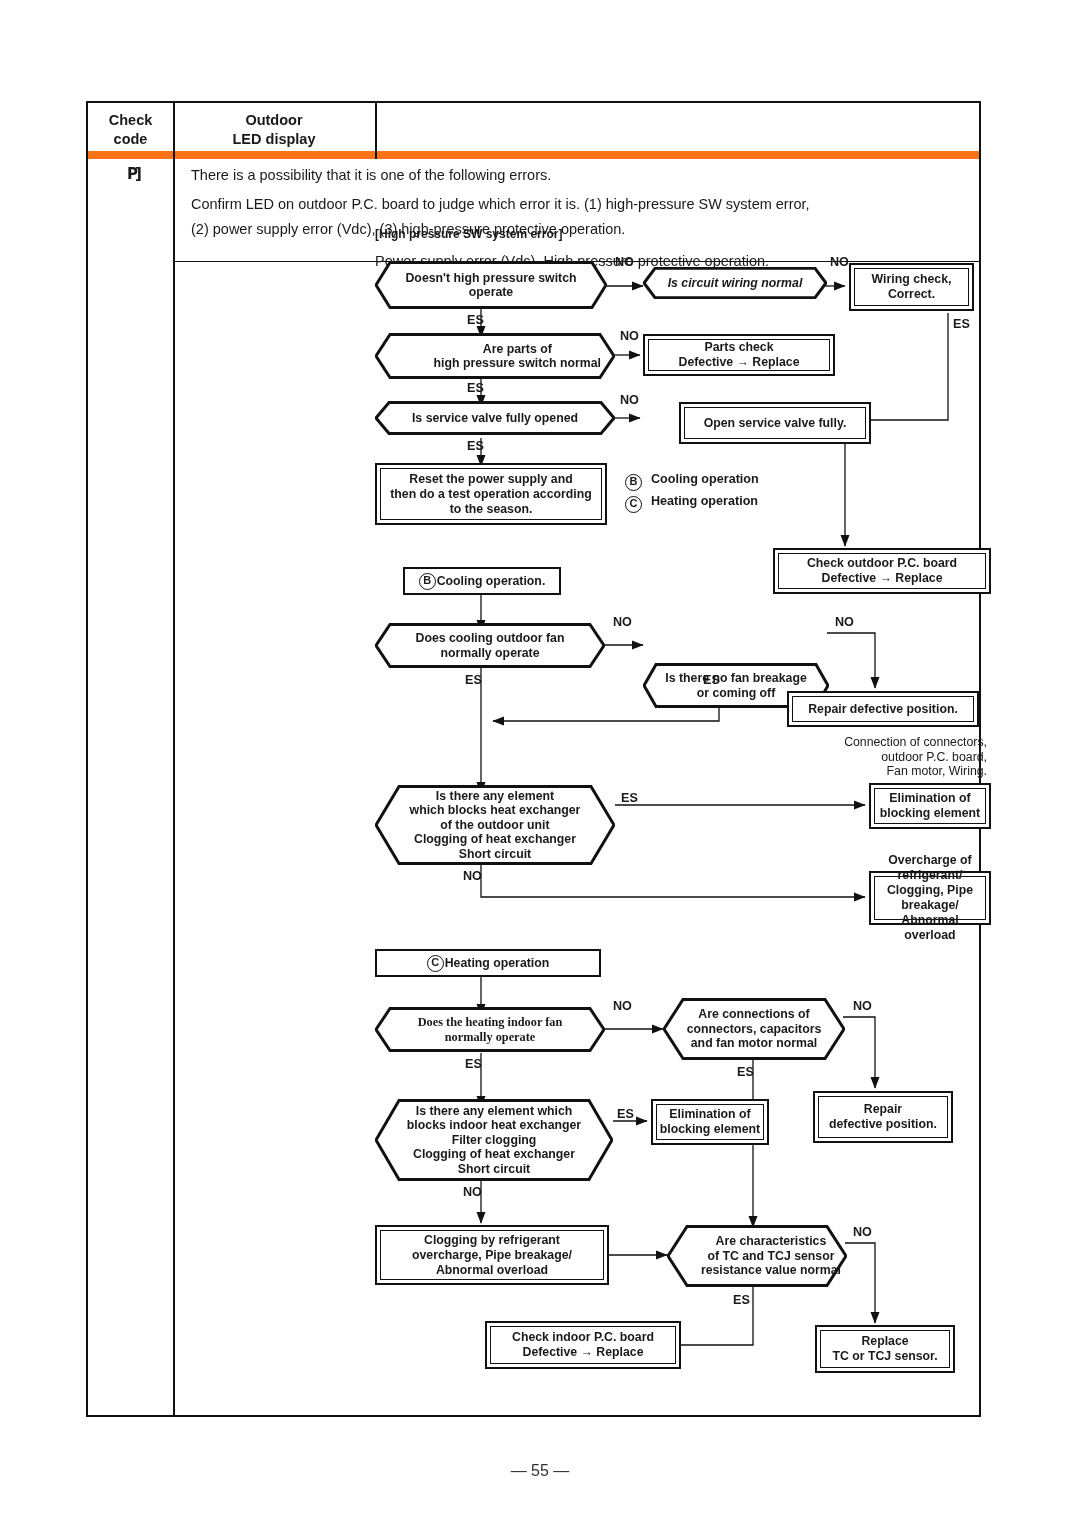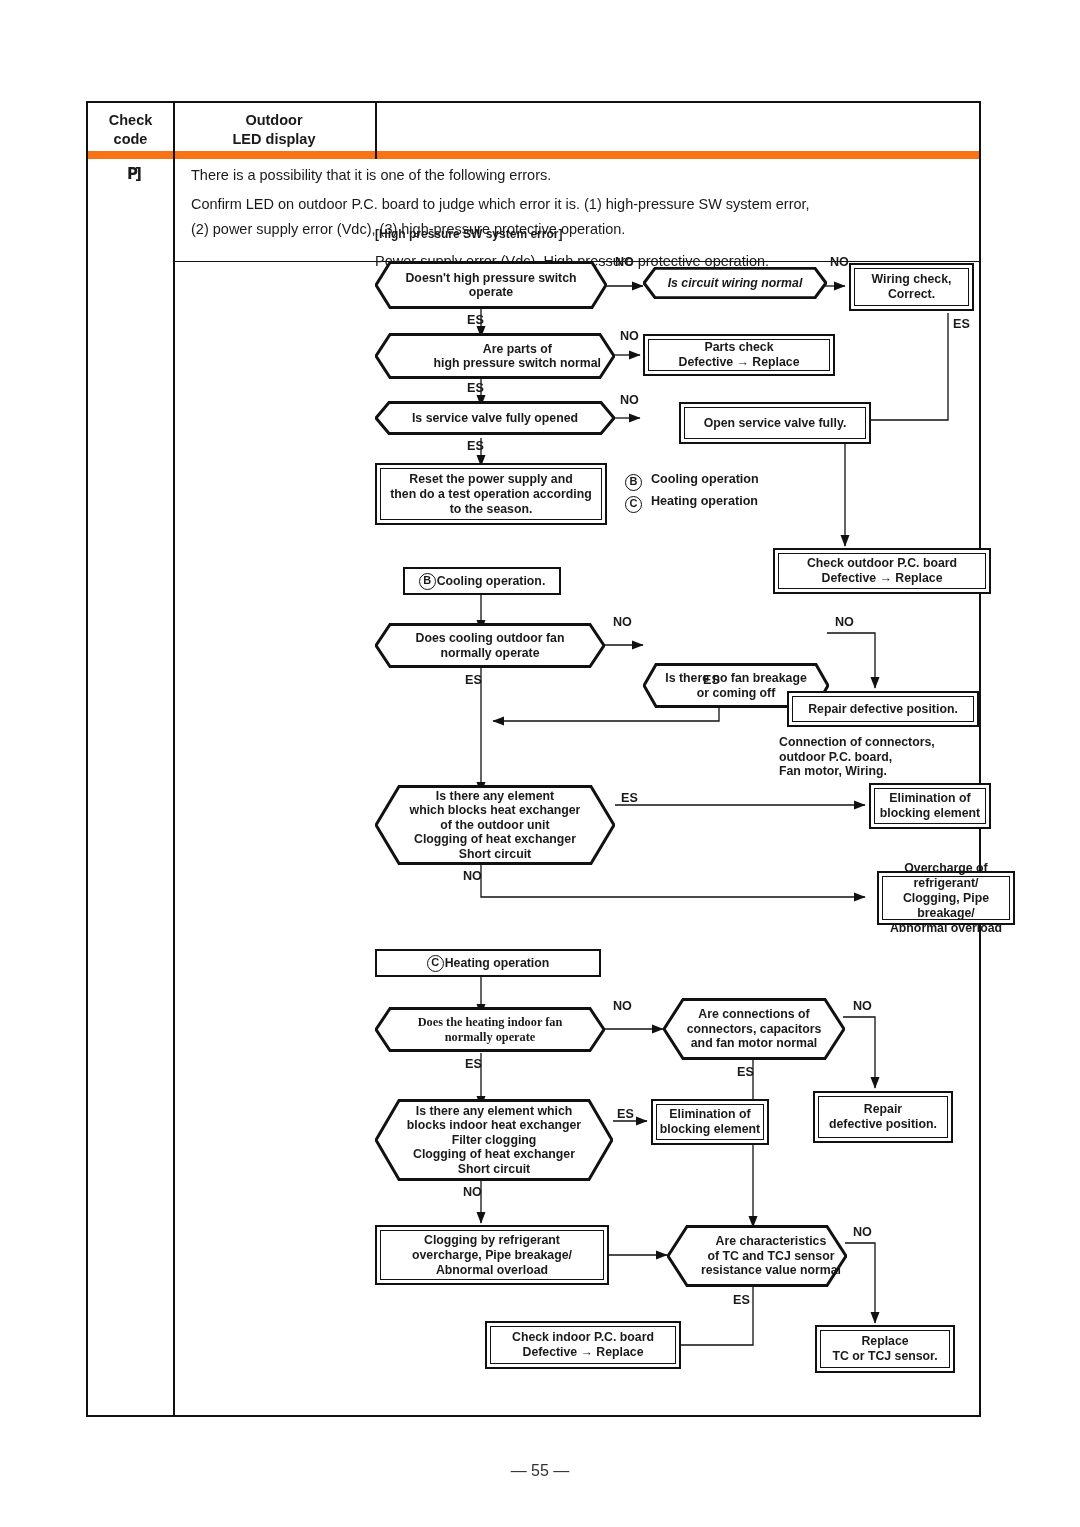--- a/index.html
+++ b/index.html
@@ -73,22 +73,22 @@
     font-weight:bold;font-size:12.3px;line-height:15px;
   }
   .box.single{padding:0;}
   .box.single > .inner{border:none;}
 
   .lbl{
     position:absolute;font-weight:bold;font-size:12.6px;white-space:nowrap;
     font-family:"Liberation Sans", sans-serif;
   }
   .note{
-    position:absolute;font-weight:bold;font-size:12.3px;line-height:14.5px;
-    text-align:left;
+    position:absolute;font-weight:normal;font-size:12.3px;line-height:14.5px;
+    text-align:right;
   }
   .legend{position:absolute;font-weight:bold;font-size:12.6px;line-height:20px;}
   .legend .cir{
     display:inline-block;width:15px;height:15px;border:1.4px solid #111;
     border-radius:50%;text-align:center;line-height:13px;font-size:11px;
     margin-right:9px;vertical-align:-2px;
   }
   .cirlet{
     display:inline-block;width:15px;height:15px;border:1.4px solid #111;
     border-radius:50%;text-align:center;line-height:13px;font-size:11px;
@@ -338,21 +338,21 @@
 
     <div class="box" style="left:494px;top:550px;width:122px;height:46px;">
       <div class="inner">
         <div>
           <div>Elimination of</div>
           <div>blocking element</div>
         </div>
       </div>
     </div>
 
-    <div class="box" style="left:494px;top:638px;width:138px;height:54px;margin-left:8px;">
+    <div class="box" style="left:494px;top:638px;width:122px;height:54px;">
       <div class="inner">
         <div>
           <div>Overcharge of refrigerant/</div>
           <div>Clogging, Pipe breakage/</div>
           <div>Abnormal overload</div>
         </div>
       </div>
     </div>
 
     <div class="box single" style="left:0px;top:716px;width:226px;height:28px;border-width:2.2px;">

